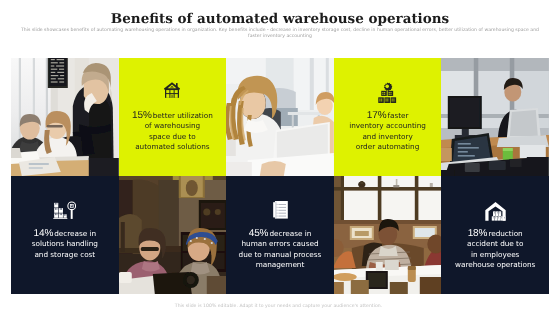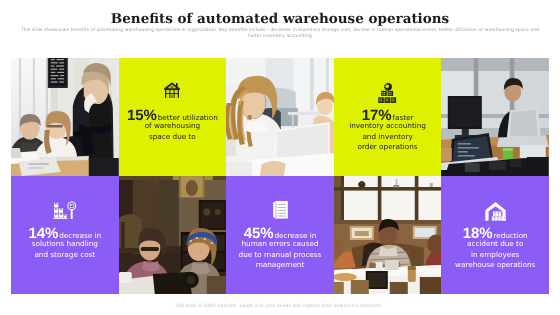--- a/index.html
+++ b/index.html
@@ -14,39 +14,39 @@
          line-height:18px;color:#1c1c1c;}
   .subtitle{position:absolute;left:21px;top:28.2px;width:518px;text-align:center;
             font-family:"DejaVu Sans",sans-serif;font-size:4.6px;line-height:6.0px;
             color:#9d9d9d;letter-spacing:0.01px;}
 
   .grid{position:absolute;left:11px;top:58px;width:538px;height:236px;
         display:grid;grid-template-columns:repeat(5,107.6px);
         grid-template-rows:118px 118px;}
   .cell{position:relative;overflow:hidden;}
   .lime{background:#def200;}
-  .navy{background:#8b5cf6;}
+  .navy{background:#0f172a;}
 
   .ph{display:block;width:100%;height:100%;}
 
   .stat{position:absolute;left:0;top:0;width:100%;height:100%;
         display:flex;flex-direction:column;align-items:center;}
   .ico{position:absolute;display:block;}
   .ico svg{display:block;width:100%;height:100%;}
   .ico-house{top:24.0px;width:16.0px;height:16.2px;}
   .ico-gear{top:24.3px;width:18.4px;height:22.5px;}
   .ico-boxmag{top:25.2px;width:23.4px;height:18.6px;}
   .ico-doc{top:24.2px;width:16.4px;height:19.6px;}
   .ico-wh{top:25.0px;width:21.0px;height:19.8px;}
   .txt{position:absolute;top:53.2px;width:107.6px;text-align:center;
        font-family:"DejaVu Sans",sans-serif;font-size:7.3px;letter-spacing:-0.03px;}
   .ln{line-height:10.3px;white-space:nowrap;height:10.3px;}
   .lime .txt{color:#22251f;}
   .navy .txt{color:#ffffff;}
-  .pct{font-family:"Liberation Sans",sans-serif;font-weight:700;font-size:15px;
+  .pct{font-family:"Liberation Sans",sans-serif;font-weight:400;font-size:10.0px;
        letter-spacing:-0.1px;line-height:10.3px;}
   .lead{margin-left:1px;}
 
   .footer{position:absolute;left:-1.5px;top:303.7px;width:560px;text-align:center;
           font-family:"DejaVu Sans",sans-serif;font-size:4.6px;line-height:6px;
           color:#c2c2c2;letter-spacing:0.01px;}
 </style>
 </head>
 <body>
 
@@ -152,20 +152,21 @@
   <path d="M32 15.5 24 22h16l-8-6.5Z"></path>
   <rect x="30.4" y="50" width="3.2" height="13"></rect>
   <circle cx="35.5" cy="56" r="1.2"></circle>
  </g>
 </svg>
 </span>
         <div class="txt">
           <div class="ln ln1"><span class="pct">15%</span><span class="lead">better utilization</span></div>
           <div class="ln">of warehousing</div>
           <div class="ln">space due to</div>
+          <div class="ln">automated solutions</div>
         </div>
       </div>
     </div>
 
     <div class="cell">
       <svg class="ph" viewBox="0 0 108 118" preserveAspectRatio="xMidYMid slice">
 <defs>
             <filter id="bl2" x="-10%" y="-10%" width="120%" height="120%">
               <feGaussianBlur stdDeviation="0.5"></feGaussianBlur>
             </filter>
@@ -248,21 +249,21 @@
                 <rect x="56.9" y="60" width="4.2" height="3.4"></rect>
   <rect x="50.5" y="66.5" width="4.2" height="3.4"></rect>
                 <rect x="56.9" y="66.5" width="4.2" height="3.4"></rect>
  </g>
 </svg>
 </span>
         <div class="txt">
           <div class="ln ln1"><span class="pct">17%</span><span class="lead">faster</span></div>
           <div class="ln">inventory accounting</div>
           <div class="ln">and inventory</div>
-          <div class="ln">order operations</div>
+          <div class="ln">order automating</div>
         </div>
       </div>
     </div>
 
     <div class="cell">
       <svg class="ph" viewBox="0 0 108 118" preserveAspectRatio="xMidYMid slice">
 <defs>
             <filter id="bl3" x="-10%" y="-10%" width="120%" height="120%">
               <feGaussianBlur stdDeviation="0.5"></feGaussianBlur>
             </filter>

